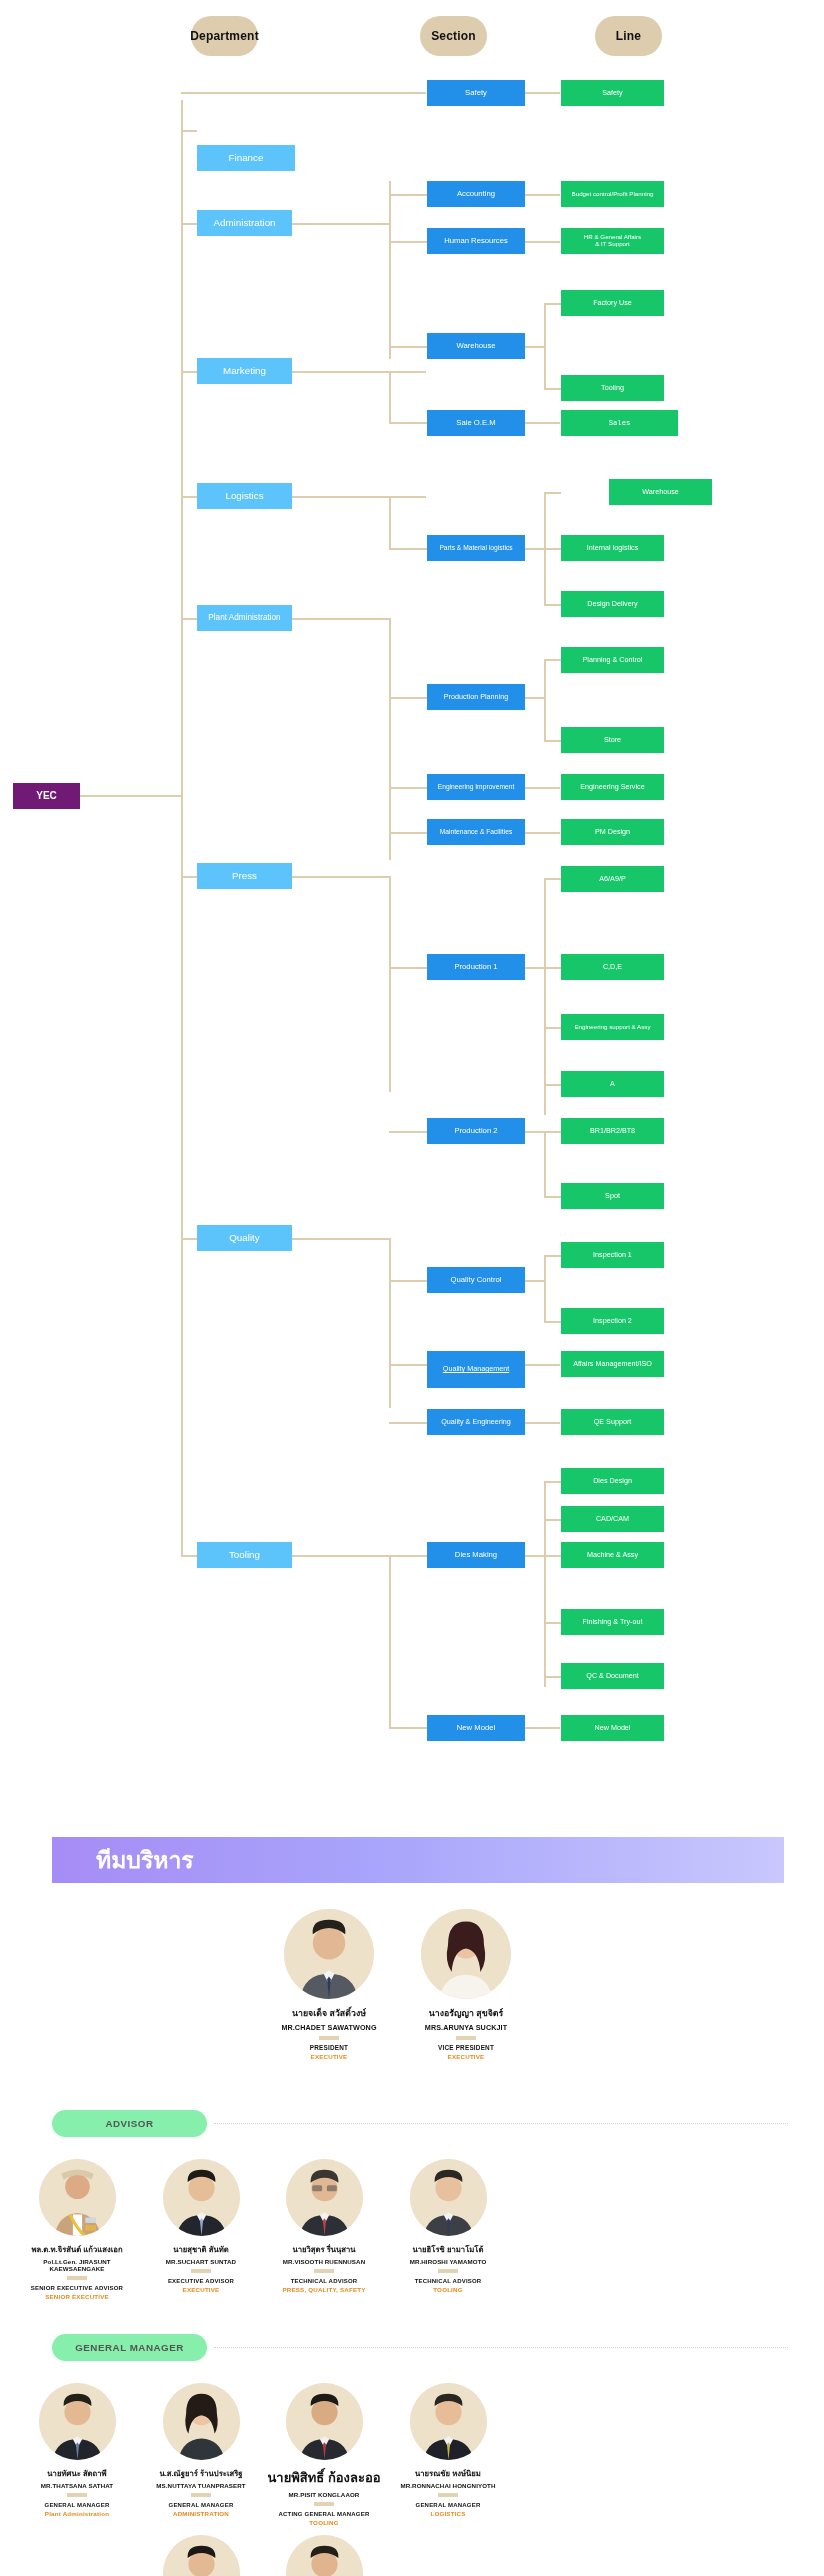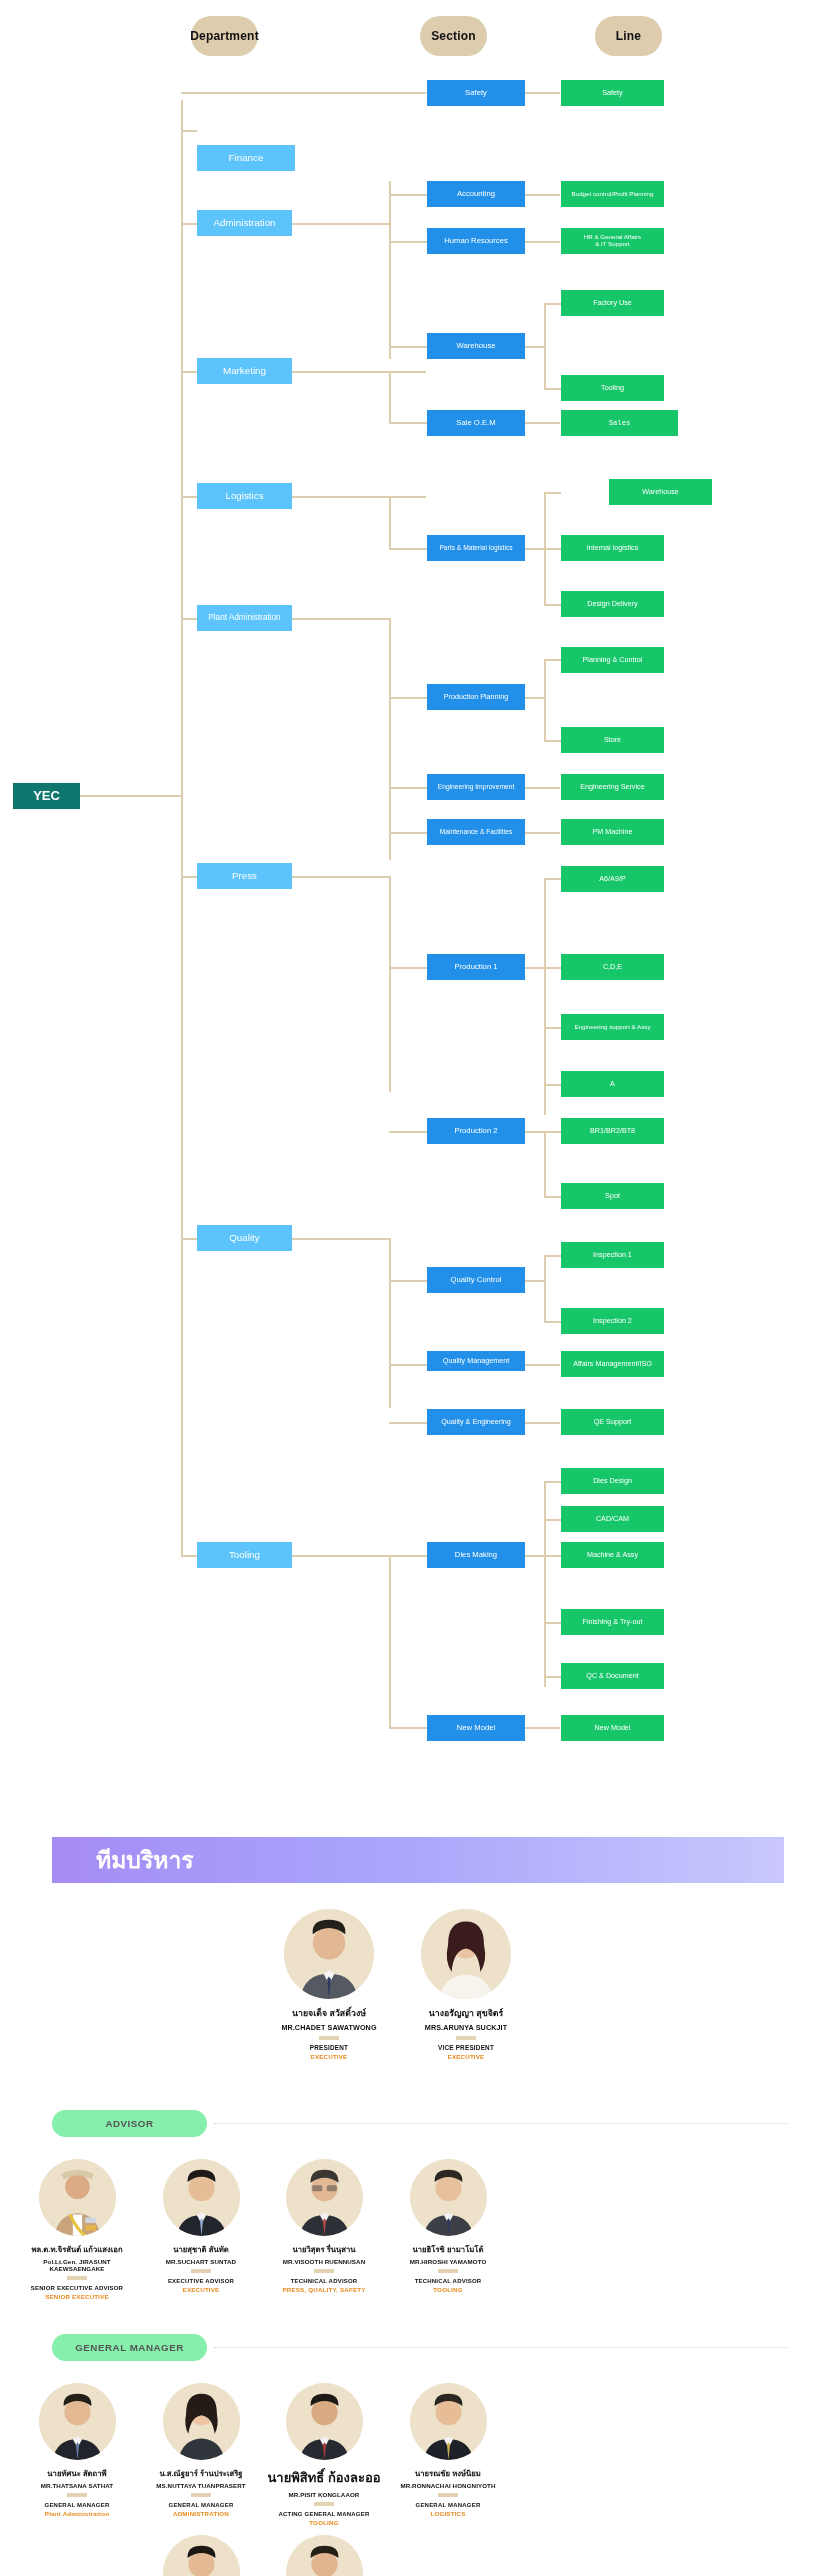--- a/index.html
+++ b/index.html
@@ -28,21 +28,21 @@
   #head-line    { left:595px; width:67px; height:40px; }
 
   .node {
     position:absolute;
     display:flex; align-items:center; justify-content:center;
     text-align:center; color:#fff;
     line-height:1.12;
     padding:1px 2.1px;
     z-index:3;
   }
-  .n-root    { background:#0f766e; font-size:13px; font-weight:600; }
+  .n-root    { background:#701a75; font-size:10px; font-weight:600; }
   .n-dept    { background:#5cc4fa; font-size:9.8px; }
   .n-section { background:#2290e8; font-size:7.7px; }
   .n-line    { background:#18c66a; font-size:7.2px; }
 
   .ln { position:absolute; background:#ddcdae; z-index:1; }
   .lnh { height:1.5px; }
   .lnv { width:1.5px; }
 
   
   #team { position:absolute; top:1819px; left:0; width:824px; height:1788px; }
@@ -182,21 +182,21 @@
   <div class="node n-line" style="left:561px; top:727px; width:103px; height:26px;">Store</div>
 
   <div class="ln lnh" style="left:389px; top:787px; width:38px;"></div>
   <div class="node n-section" style="left:427px; top:774px; width:98px; height:26px; font-size:6.7px;">Engineering Improvement</div>
   <div class="ln lnh" style="left:524px; top:787px; width:36px;"></div>
   <div class="node n-line" style="left:561px; top:774px; width:103px; height:26px;">Engineering Service</div>
 
   <div class="ln lnh" style="left:389px; top:832px; width:38px;"></div>
   <div class="node n-section" style="left:427px; top:819px; width:98px; height:26px; font-size:6.7px;">Maintenance &amp; Facilities</div>
   <div class="ln lnh" style="left:524px; top:832px; width:36px;"></div>
-  <div class="node n-line" style="left:561px; top:819px; width:103px; height:26px;">PM Machine</div>
+  <div class="node n-line" style="left:561px; top:819px; width:103px; height:26px;">PM Design</div>
 
   <div class="ln lnh" style="left:292px; top:876px; width:97px;"></div>
   <div class="ln lnv" style="left:389px; top:876px; height:216px;"></div>
 
   <div class="ln lnh" style="left:389px; top:967px; width:38px;"></div>
   <div class="node n-section" style="left:427px; top:954px; width:98px; height:26px;">Production 1</div>
   <div class="ln lnh" style="left:524px; top:967px; width:20.6px;"></div>
   <div class="ln lnv" style="left:544px; top:878px; height:237px;"></div>
   <div class="ln lnh" style="left:544px; top:878px; width:16.5px;"></div>
   <div class="node n-line" style="left:561px; top:866px; width:103px; height:26px;">A6/A9/P</div>
@@ -222,21 +222,21 @@
   <div class="ln lnh" style="left:389px; top:1280px; width:38px;"></div>
   <div class="node n-section" style="left:427px; top:1267px; width:98px; height:26px;">Quality Control</div>
   <div class="ln lnh" style="left:524px; top:1280px; width:20.6px;"></div>
   <div class="ln lnv" style="left:544px; top:1255px; height:67px;"></div>
   <div class="ln lnh" style="left:544px; top:1255px; width:16.5px;"></div>
   <div class="node n-line" style="left:561px; top:1242px; width:103px; height:26px;">Inspection 1</div>
   <div class="ln lnh" style="left:544px; top:1321px; width:16.5px;"></div>
   <div class="node n-line" style="left:561px; top:1308px; width:103px; height:26px;">Inspection 2</div>
 
   <div class="ln lnh" style="left:389px; top:1364px; width:38px;"></div>
-  <div class="node n-section" style="left:427px; top:1351px; width:98px; height:20px; font-size:7.2px;">Quality Management</div>
+  <div class="node n-section" style="left:427px; top:1351px; width:98px; height:37px; font-size:7.2px;text-decoration:underline;">Quality Management</div>
   <div class="ln lnh" style="left:524px; top:1364px; width:36px;"></div>
   <div class="node n-line" style="left:561px; top:1351px; width:103px; height:26px;">Affairs Management/ISO</div>
 
   <div class="ln lnh" style="left:389px; top:1422px; width:38px;"></div>
   <div class="node n-section" style="left:427px; top:1409px; width:98px; height:26px; font-size:7.2px;">Quality &amp; Engineering</div>
   <div class="ln lnh" style="left:524px; top:1422px; width:36px;"></div>
   <div class="node n-line" style="left:561px; top:1409px; width:103px; height:26px;">QE Support</div>
 
   <div class="ln lnh" style="left:292px; top:1555px; width:97px;"></div>
   <div class="ln lnv" style="left:389px; top:1555px; height:173px;"></div>

